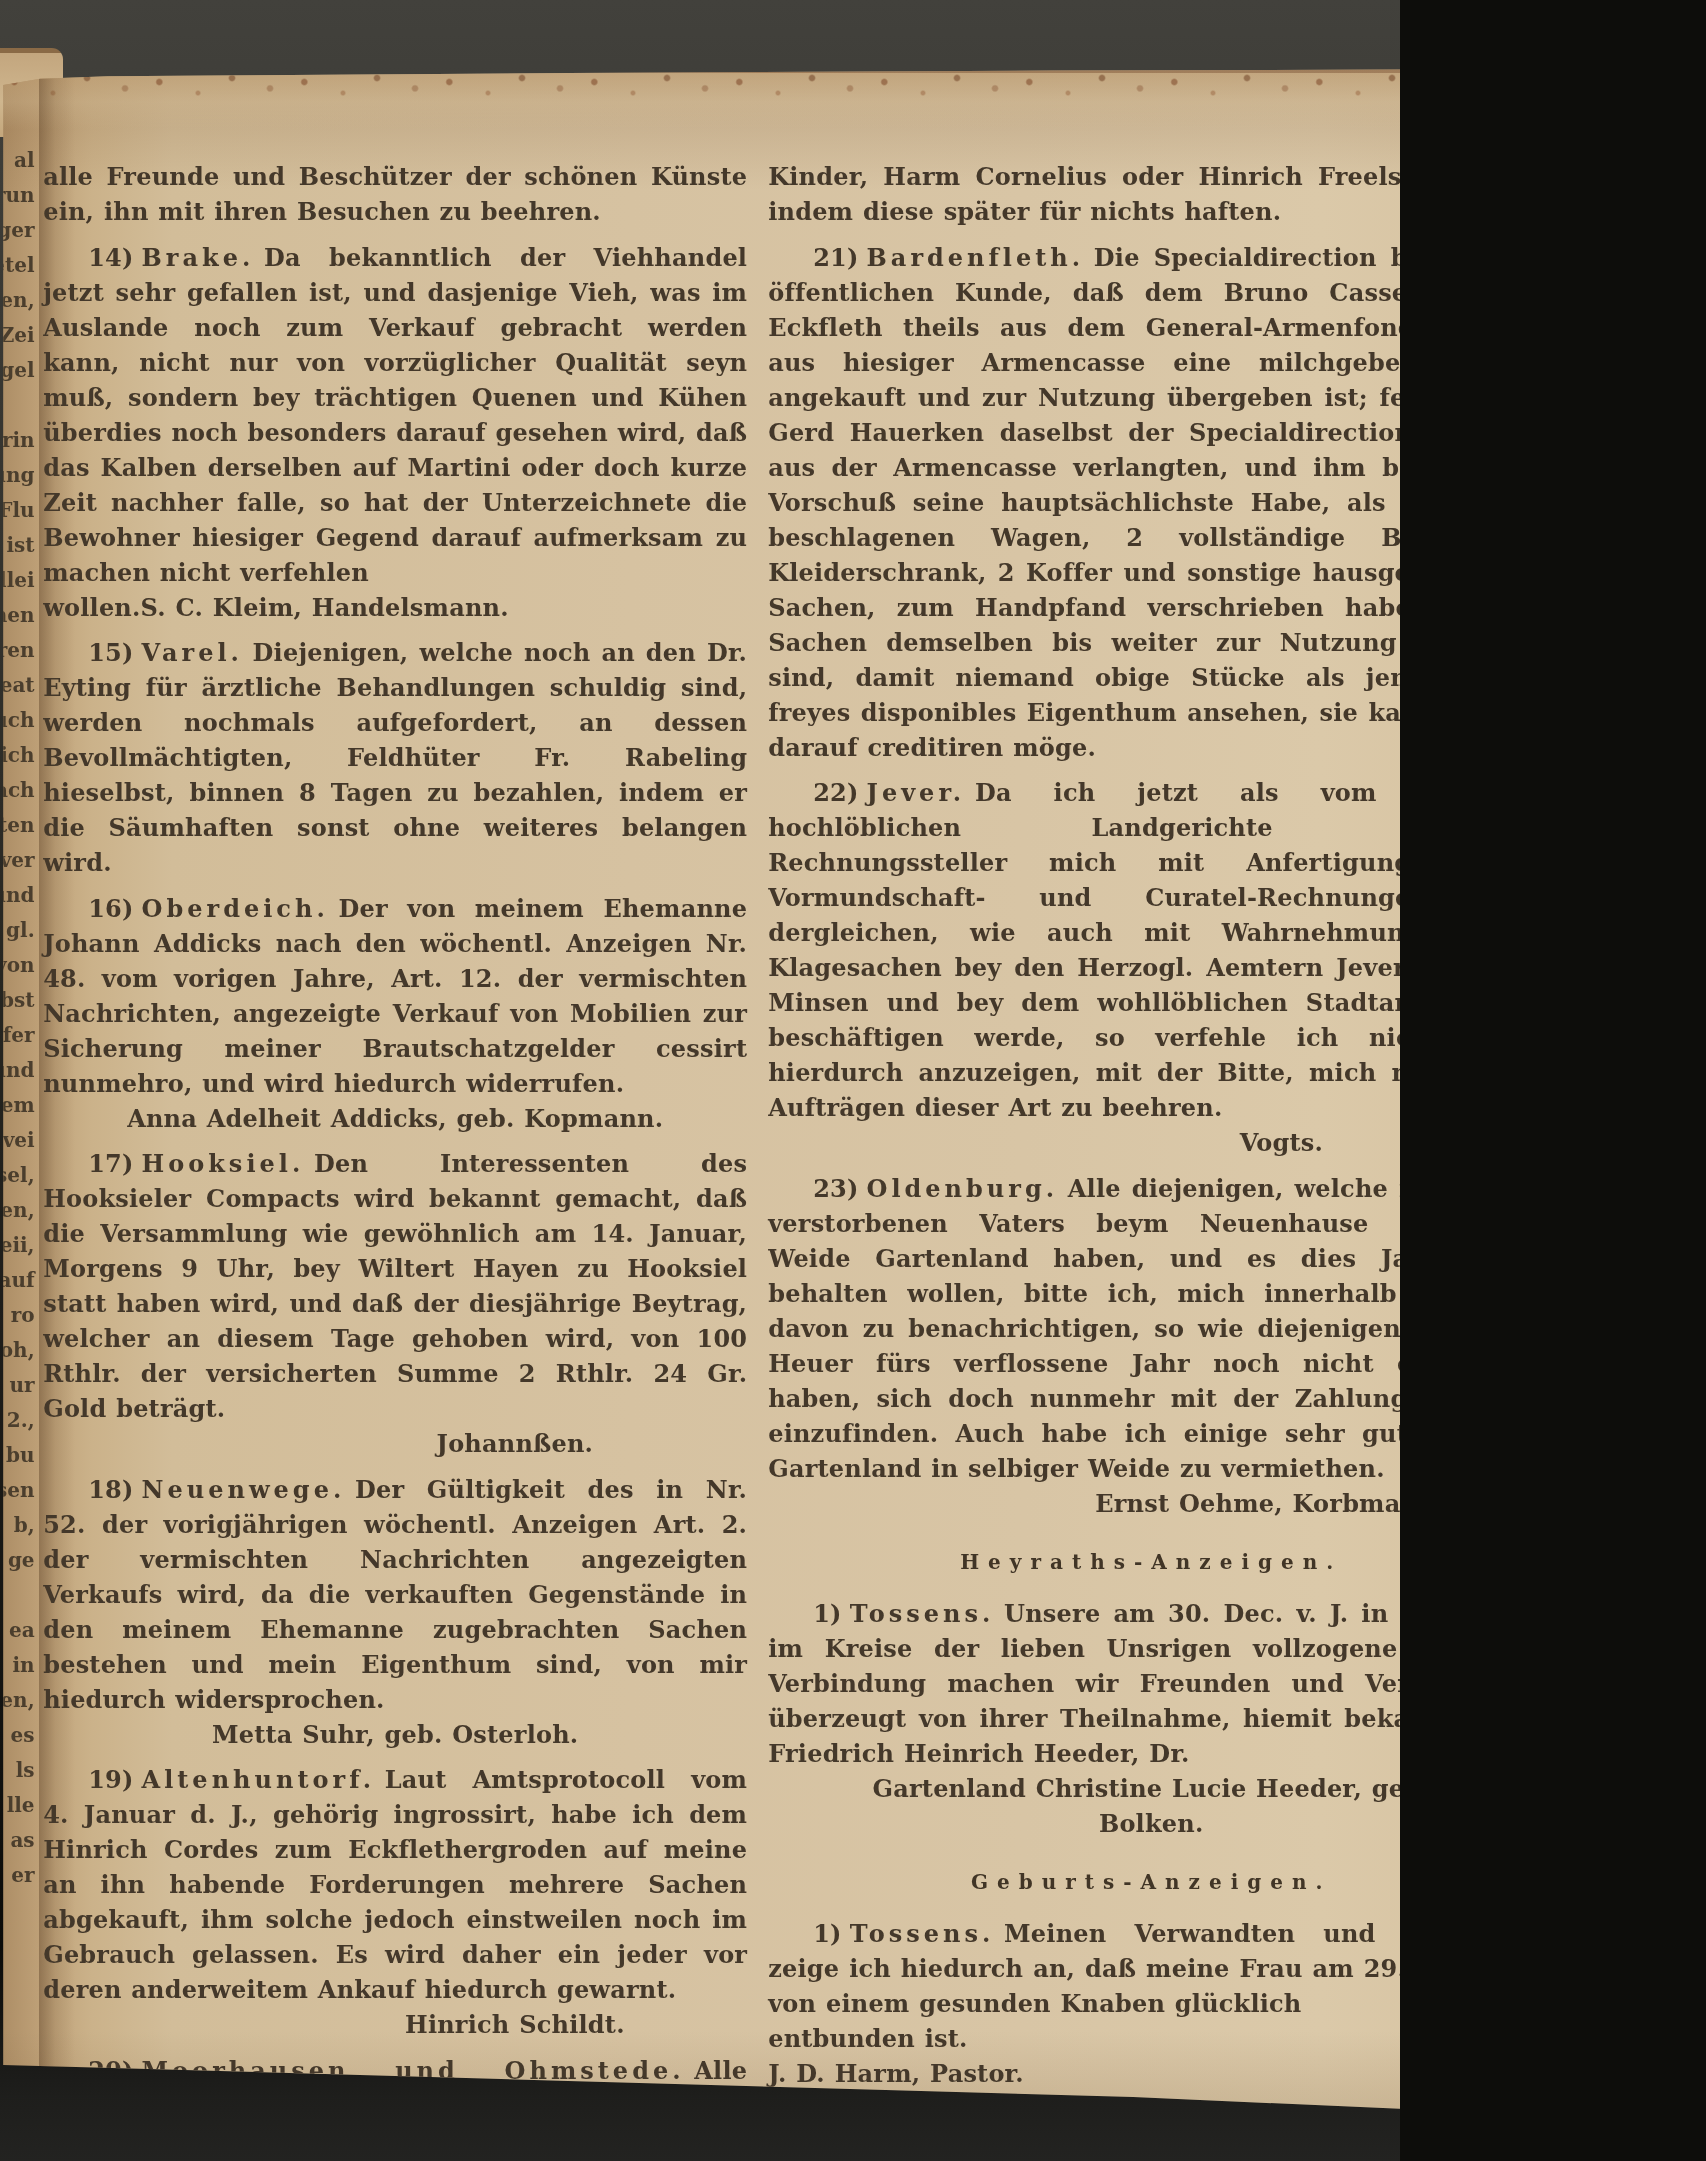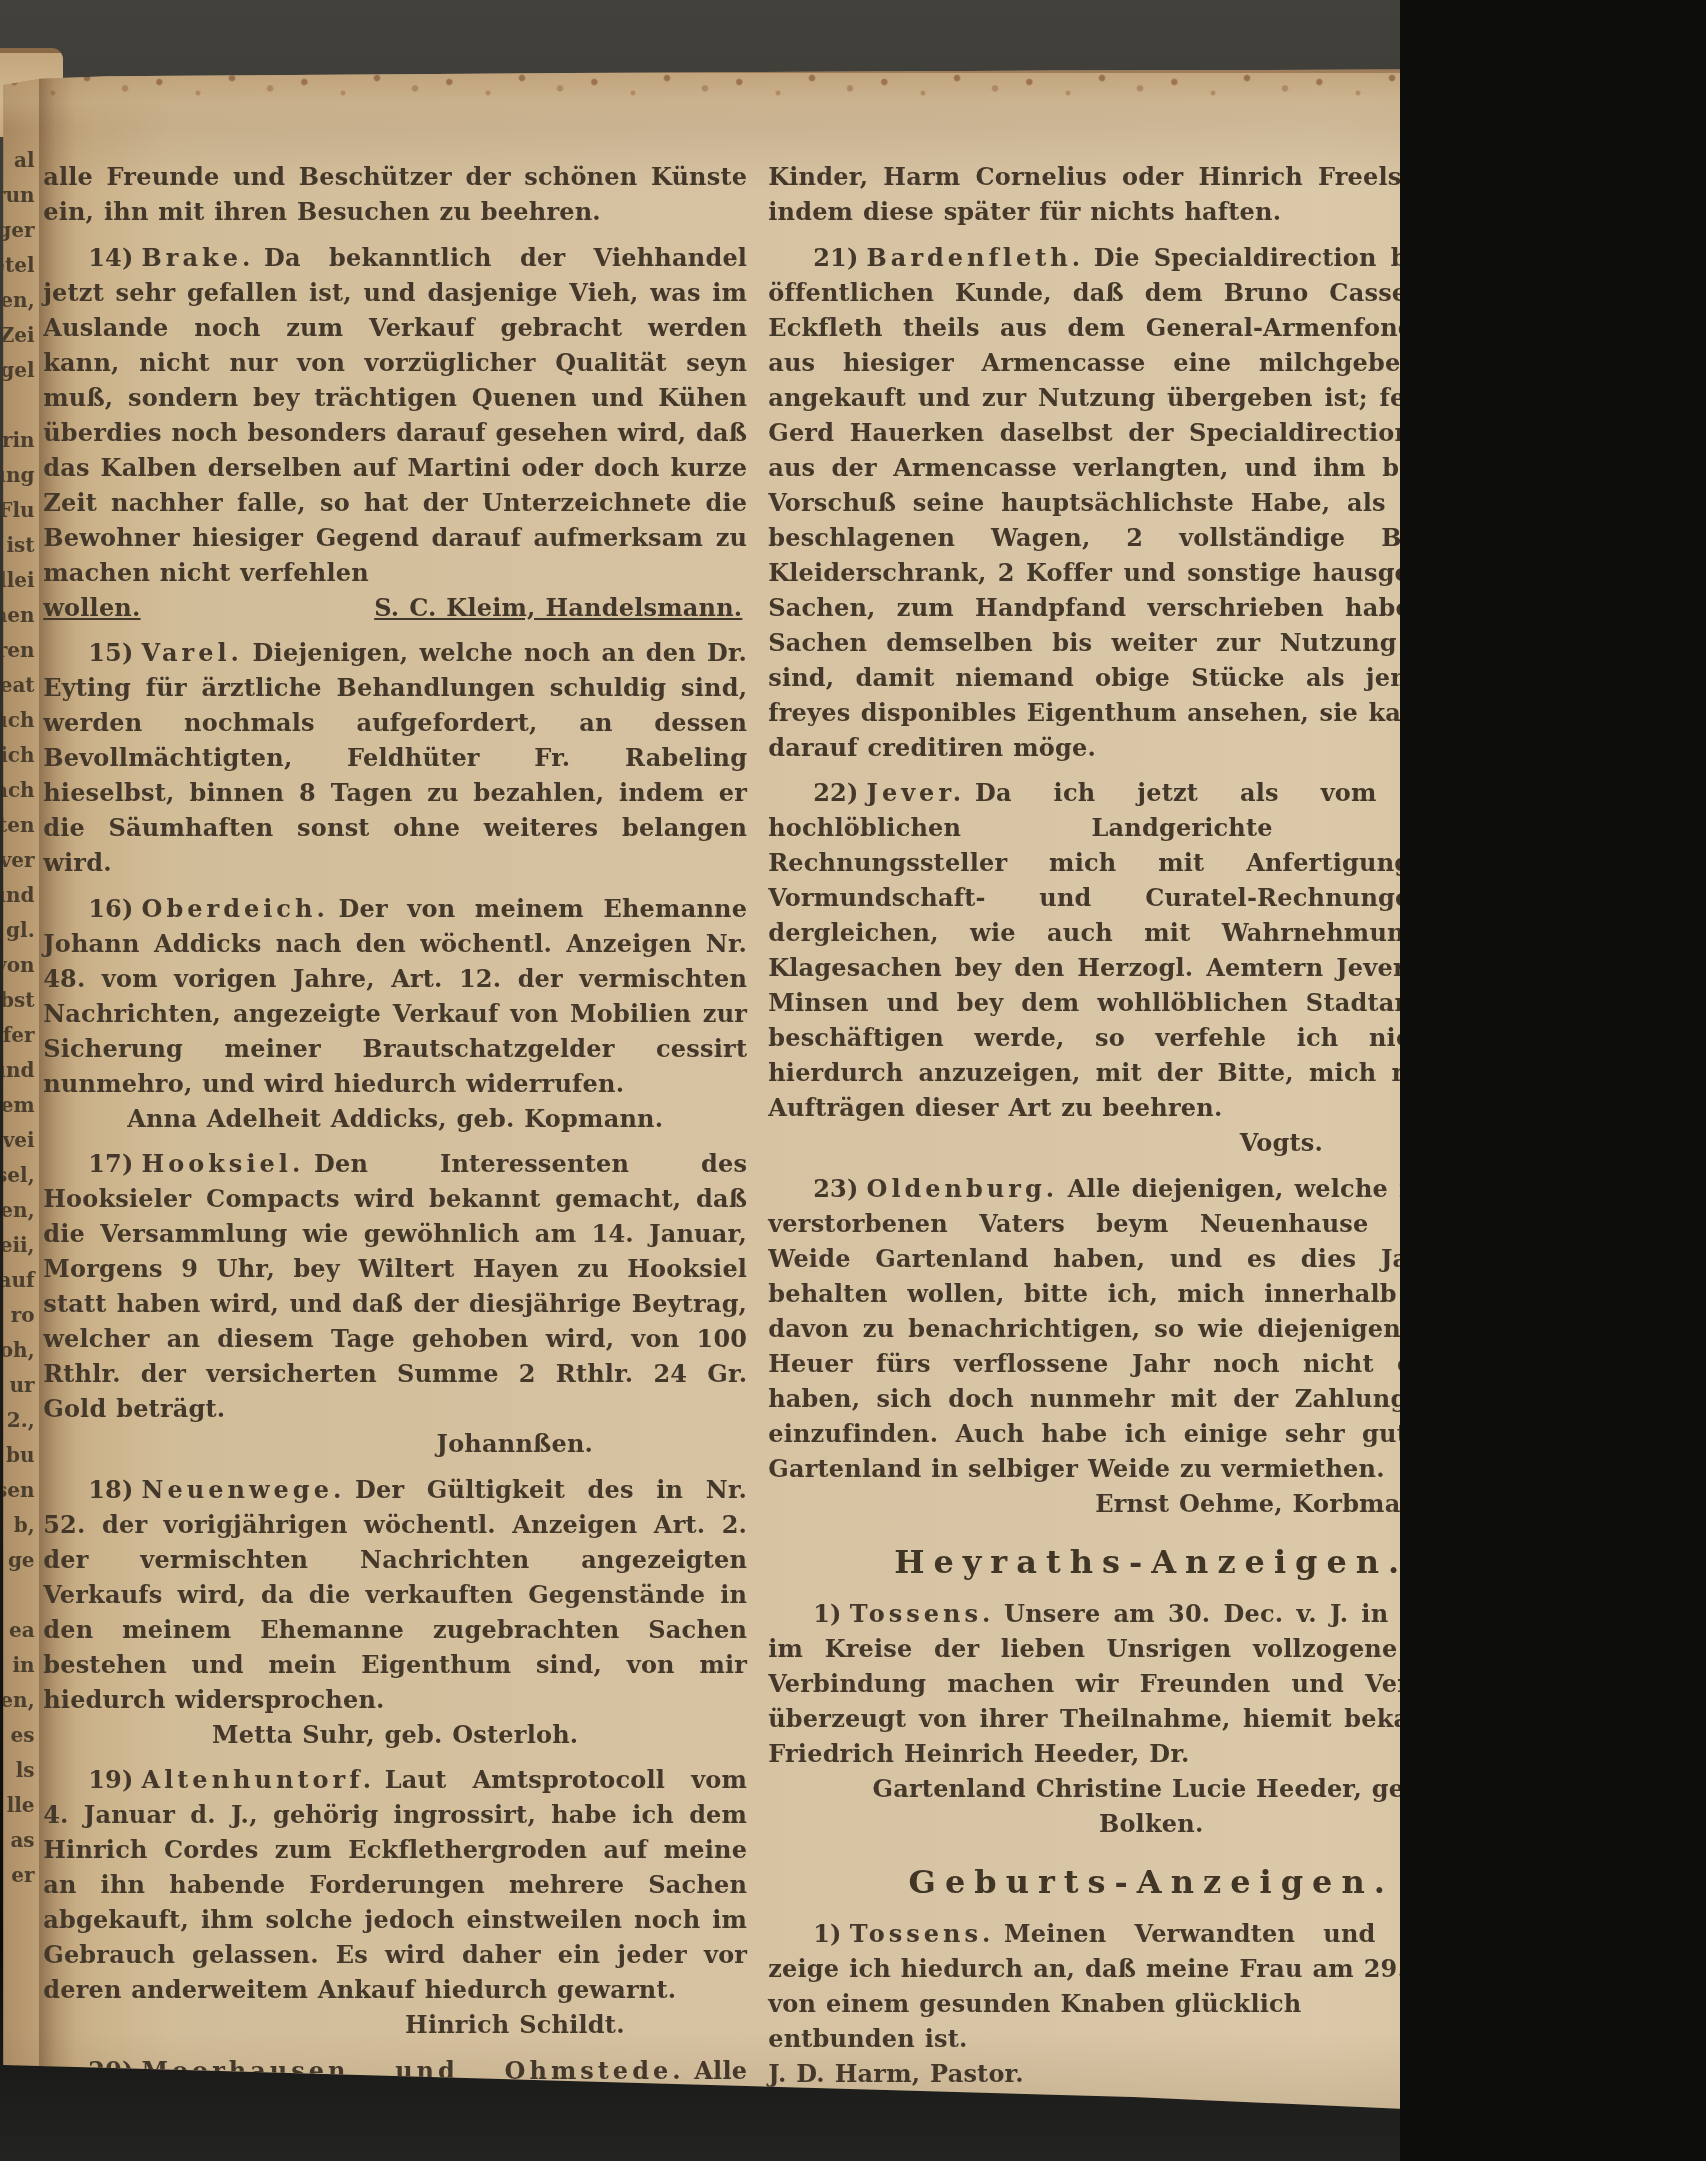--- a/index.html
+++ b/index.html
@@ -60,29 +60,29 @@
   }
   .col{color:#44382a;font-size:24px;line-height:35px;font-weight:700;letter-spacing:0.2px;word-spacing:1.2px;}
   .col-left{flex:0 0 704px;}
   .col-right{flex:1 1 auto;}
   .para{margin:0;text-align:justify;}
   .entry{text-indent:45px;margin-top:10.5px;}
   .cont{text-indent:0;margin-top:0;}
   .num{margin-right:8px;}
   .place{letter-spacing:4px;margin-right:9.7px;}
   .sigline{display:block;line-height:35px;}
-  .split{display:flex;justify-content:space-between;text-decoration:underline;}
+  .split{display:flex;justify-content:flex-start;}
   .split .sig{padding-right:4.8px;}
   .split-center{display:flex;justify-content:space-between;flex-direction:column;}
   .split-center .sig{padding-right:121px;}
   .align-center{text-align:center;}
   .align-center-right{text-align:center;padding-left:34%;}
   .section-heading{
     margin:24px 0 16px;text-align:center;
-    font-size:32px;font-weight:700;letter-spacing:9px;color:#41352​6;color:#413526;
+    font-size:20px;font-weight:700;letter-spacing:9px;color:#41352​6;color:#413526;
   }
   .ink-blot{
     position:absolute;left:1527px;top:485px;width:22px;height:11.3px;
     background:#23190f;border-radius:58% 42% 52% 48%;transform:rotate(-14deg);
     box-shadow:-8px 1.6px 0 -4px #23190f;
   }
   .fiber{position:absolute;right:56px;top:169px;width:1.6px;height:48px;background:rgba(90,70,45,.45);transform:rotate(24deg);border-radius:1.6px;}
 </style>
 </head>
 <body>

